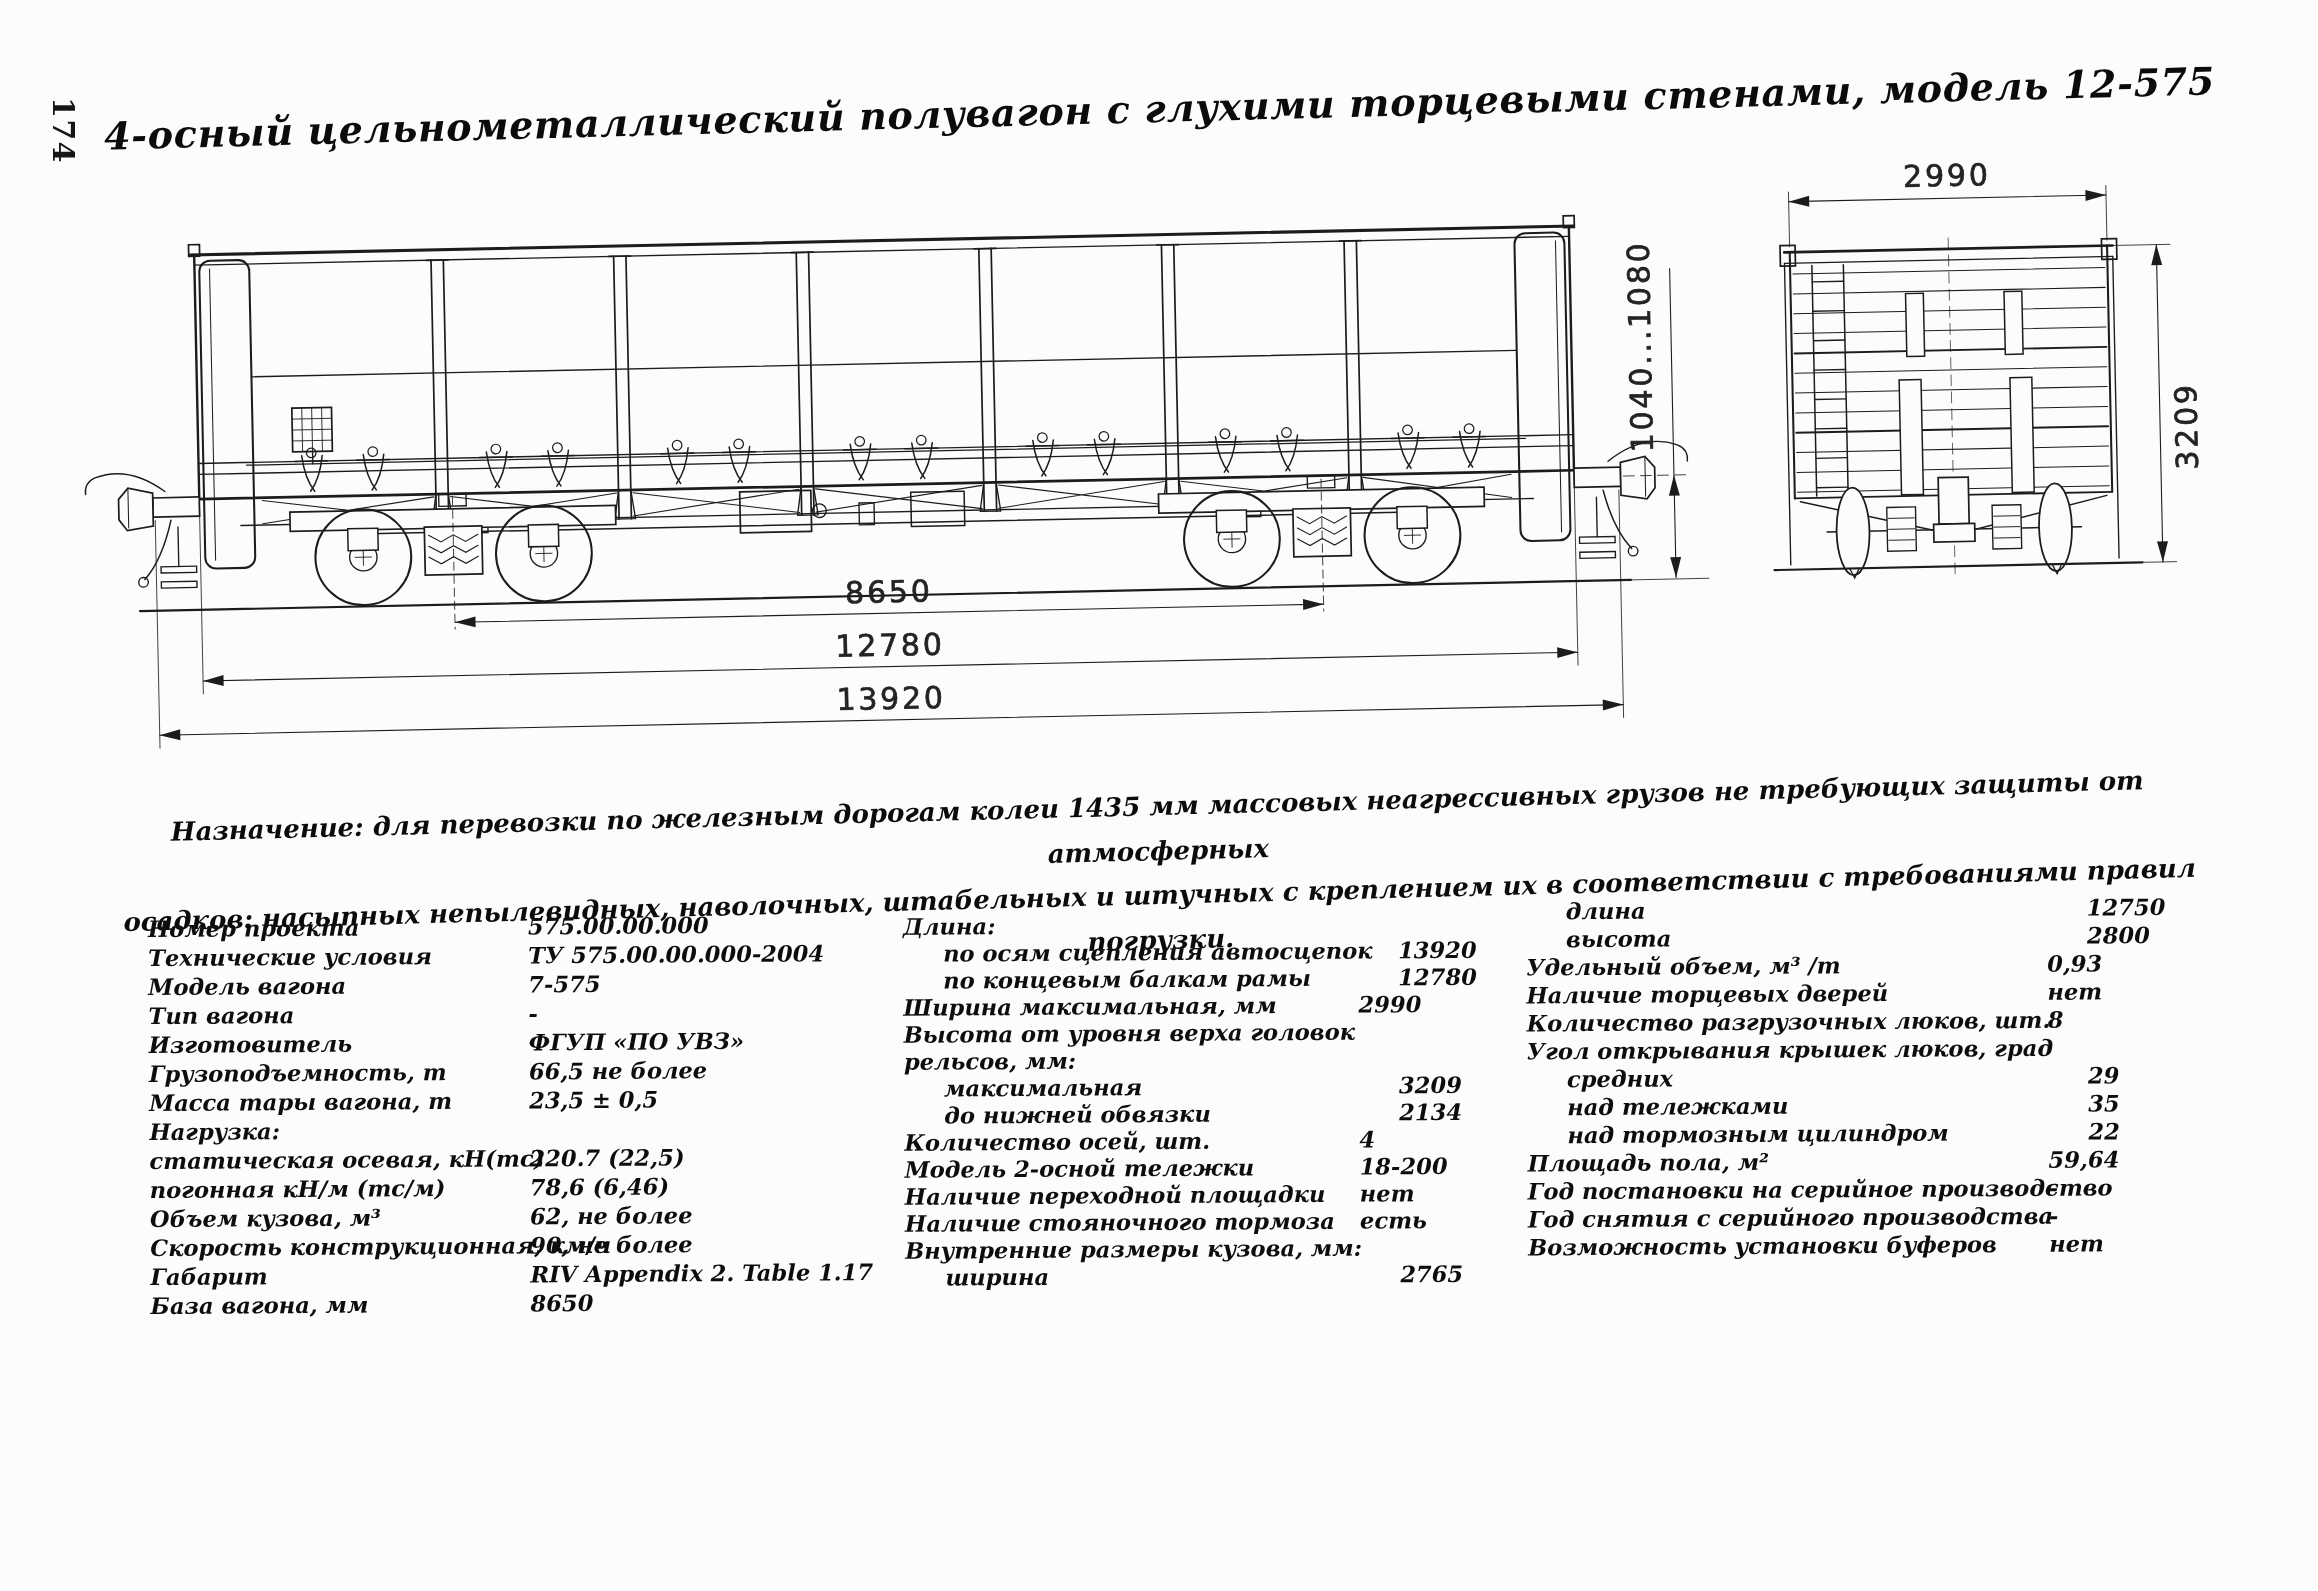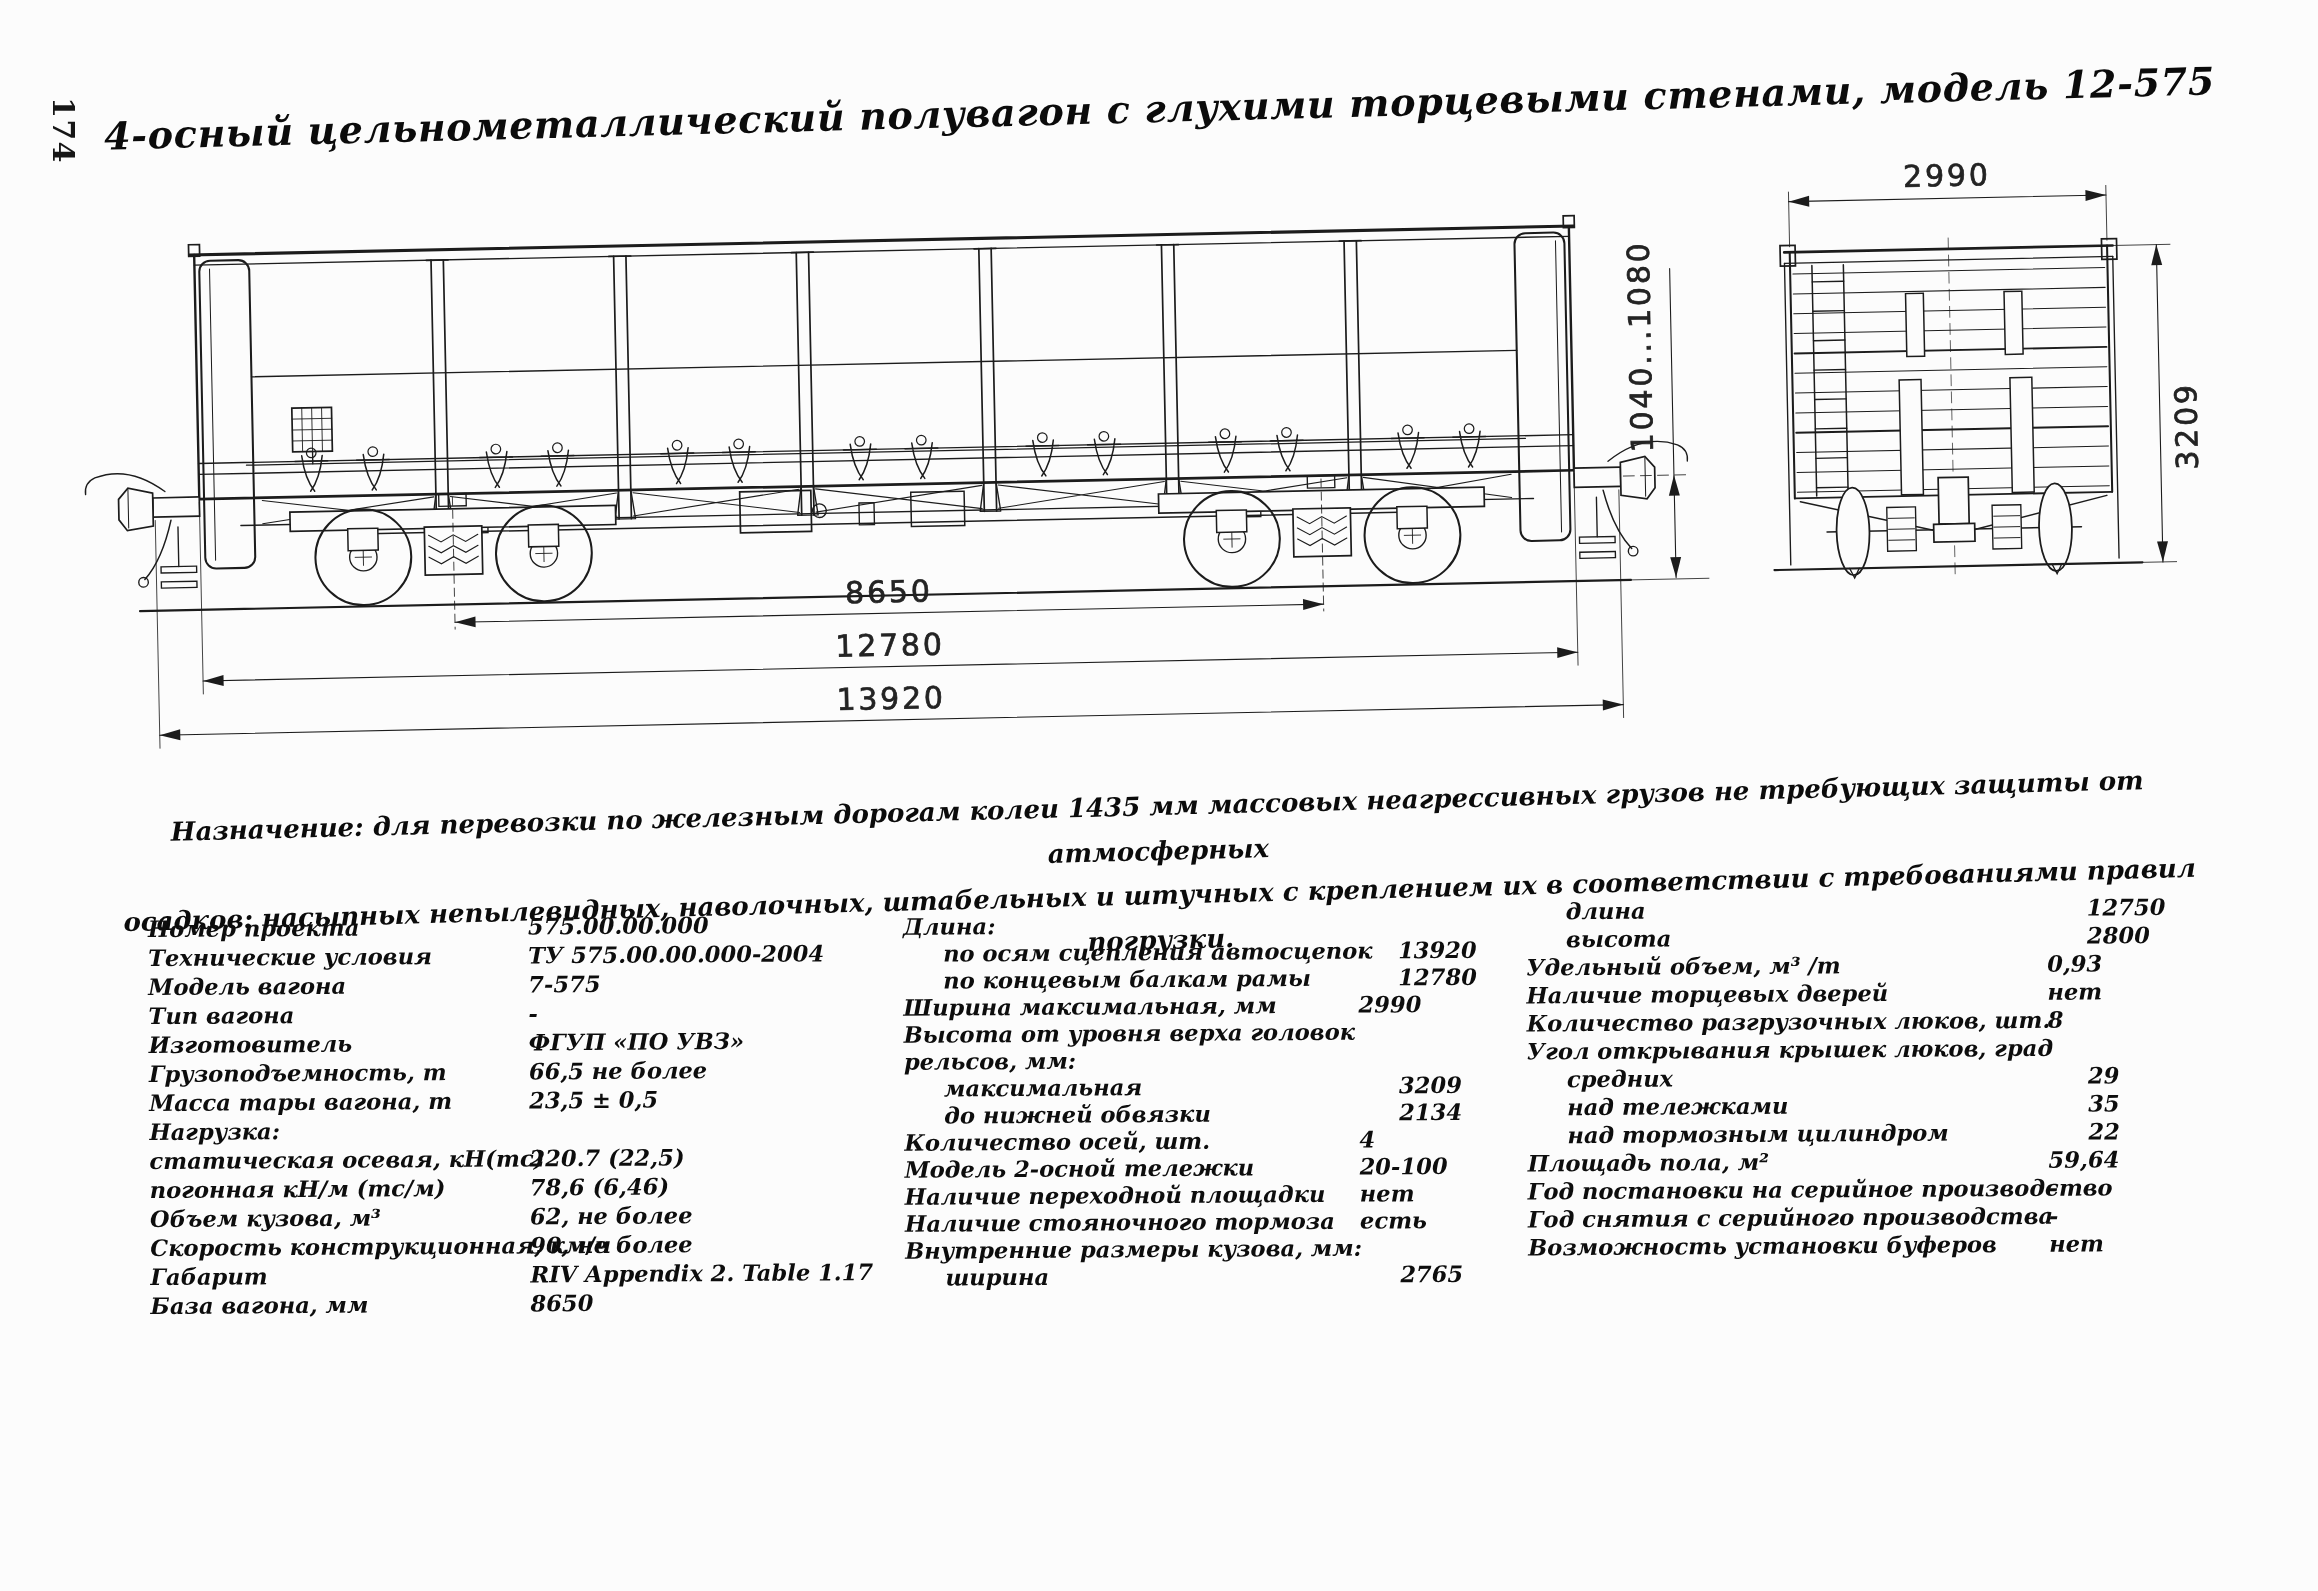--- a/index.html
+++ b/index.html
@@ -430,21 +430,21 @@
       <div class="spec-row indent">
         <span class="spec-label">до нижней обвязки</span>
         <span class="spec-value">2134</span>
       </div>
       <div class="spec-row">
         <span class="spec-label">Количество осей, шт.</span>
         <span class="spec-value">4</span>
       </div>
       <div class="spec-row">
         <span class="spec-label">Модель 2-осной тележки</span>
-        <span class="spec-value">20-100</span>
+        <span class="spec-value">18-200</span>
       </div>
       <div class="spec-row">
         <span class="spec-label">Наличие переходной площадки</span>
         <span class="spec-value">нет</span>
       </div>
       <div class="spec-row">
         <span class="spec-label">Наличие стояночного тормоза</span>
         <span class="spec-value">есть</span>
       </div>
       <div class="spec-row">

